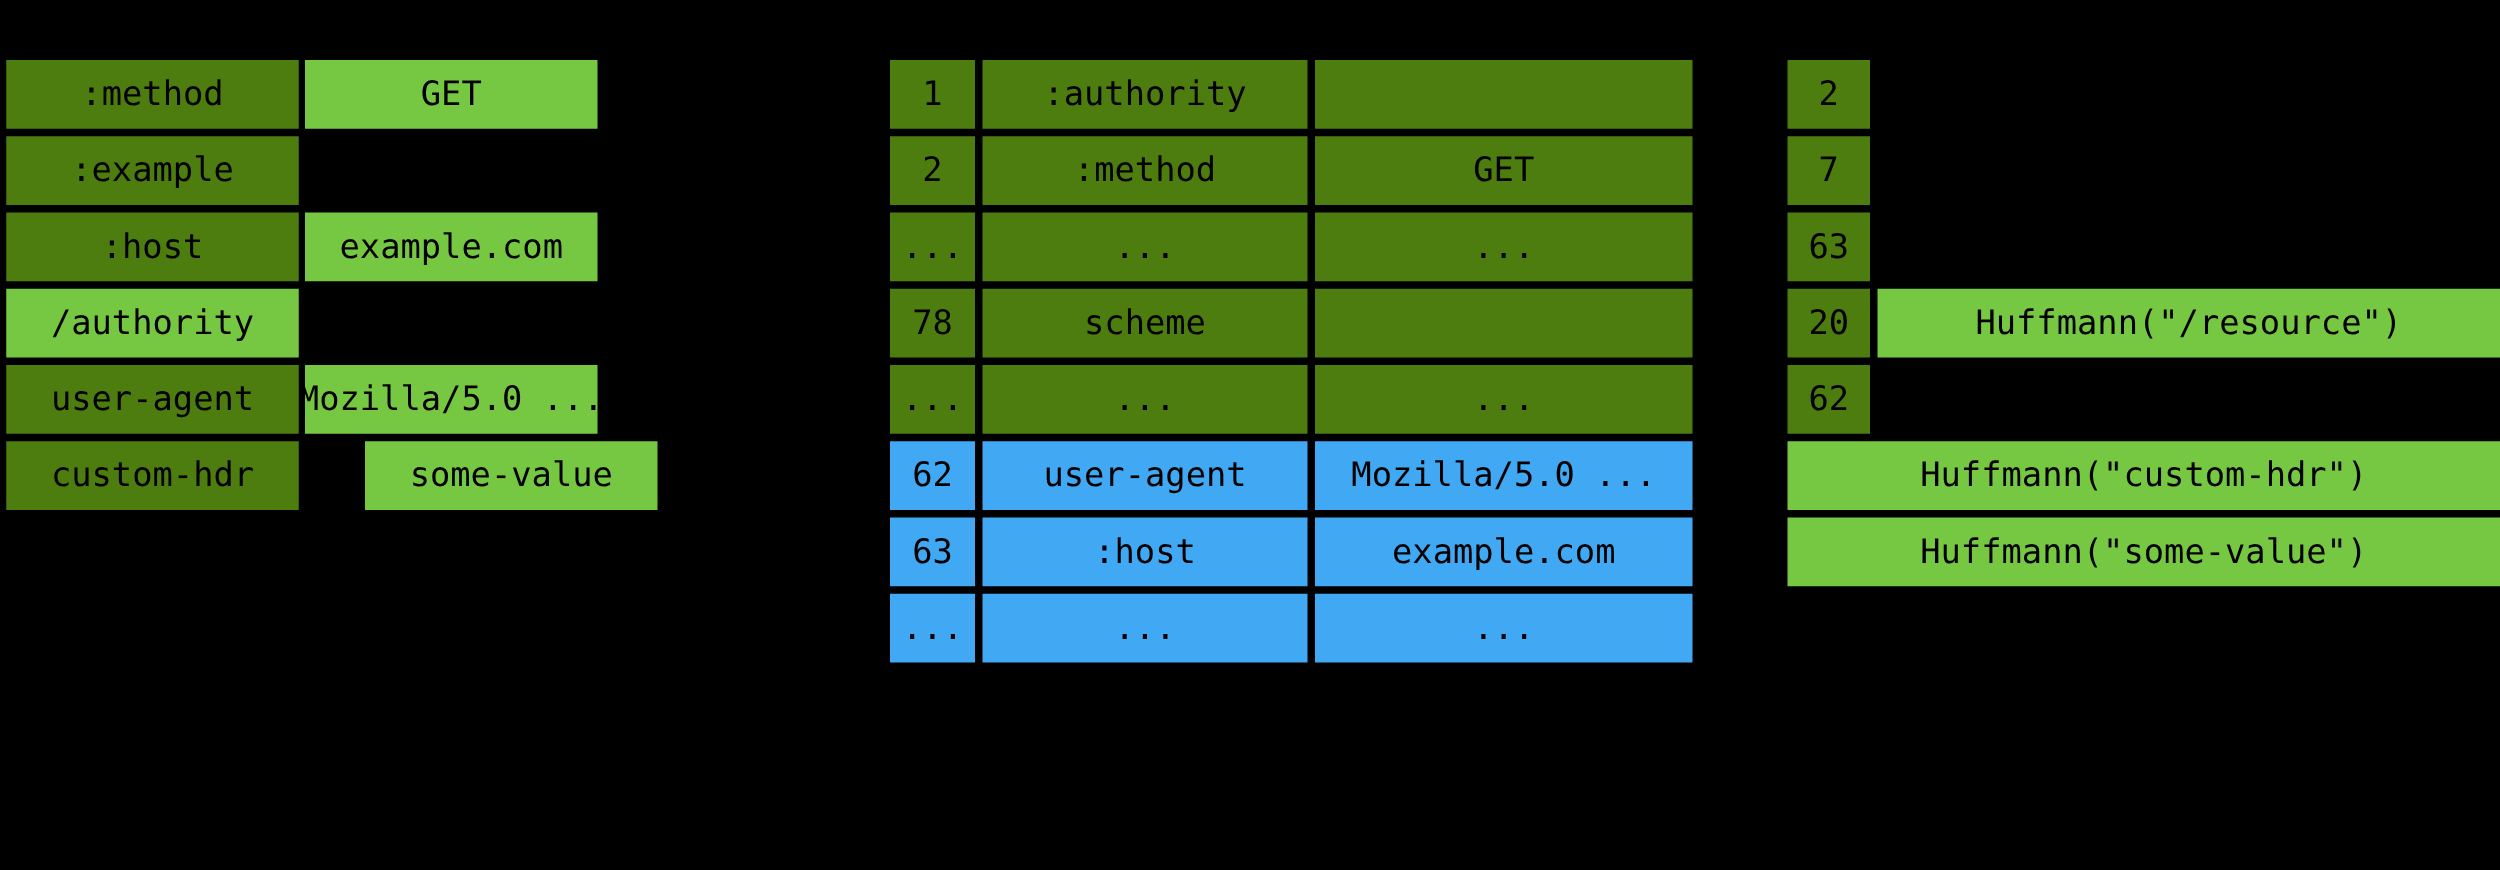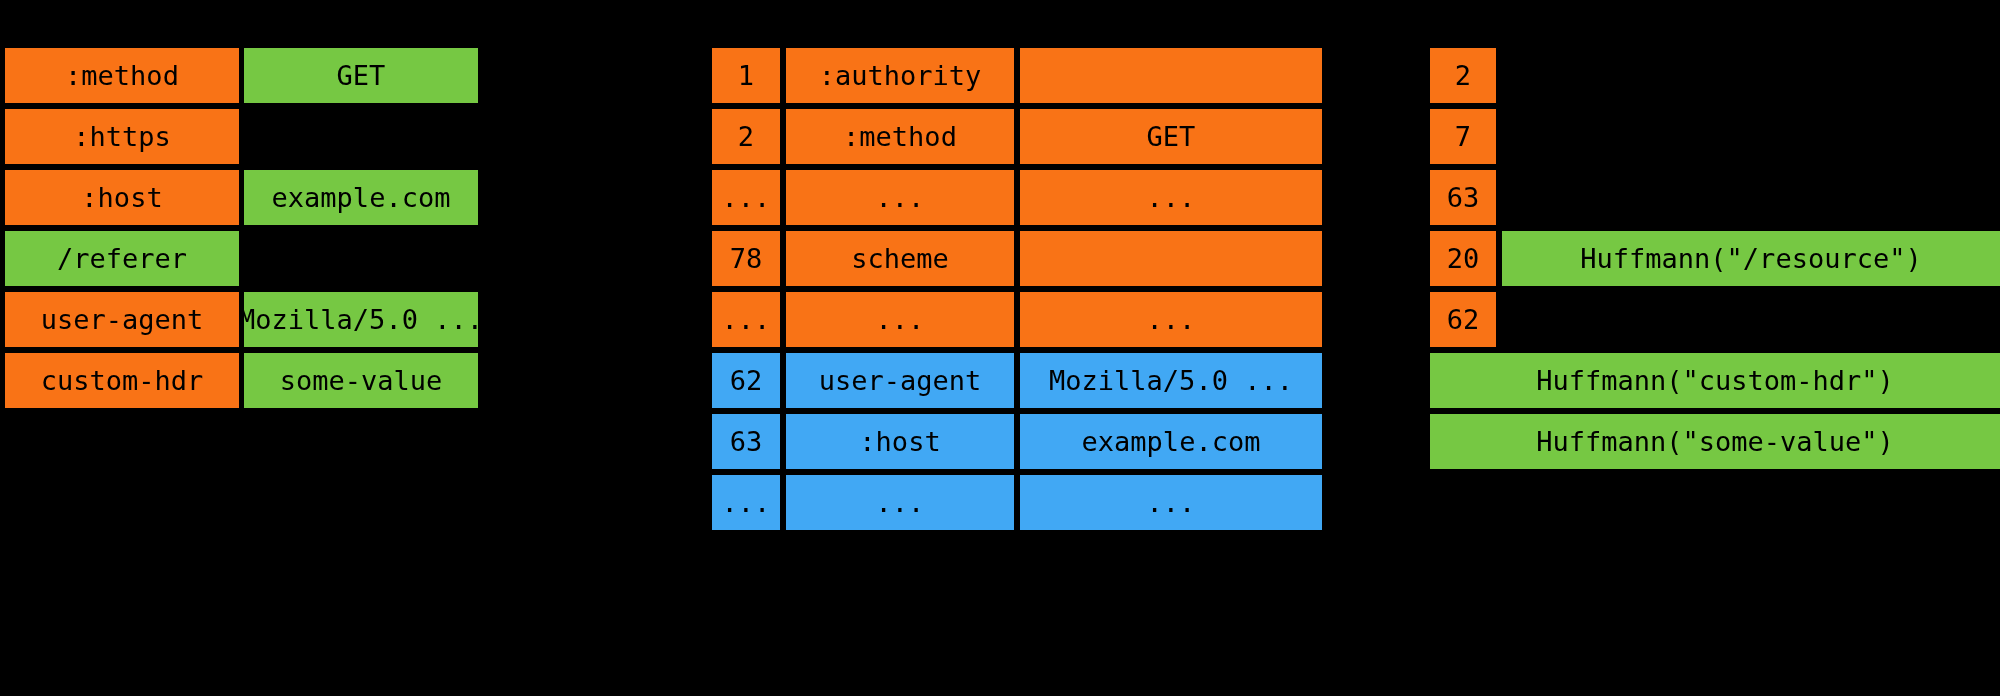--- a/index.html
+++ b/index.html
@@ -42,44 +42,44 @@
     align-items: center;
     justify-content: center;
     font-size: 27px;
     line-height: 1;
     color: #000000;
     letter-spacing: 0px;
     white-space: nowrap;
     overflow: hidden;
   }
 
-  .cell.gray  { background: #f97316; }
+  .cell.gray  { background: #4d7c0f; }
   .cell.green { background: #76c843; }
   .cell.blue  { background: #41a8f4; }
   .cell.empty { background: transparent; }
 
   
   #table-headers {
     left: 5px;
     top: 48px;
   }
   #table-headers .row { height: 55px; margin-bottom: 6px; }
-  #table-headers .row:last-child { margin-bottom: 0; }
+  #table-headers .row:last-child { margin-bottom: 0; gap: 48px; }
   #table-headers .c-name  { width: 234px; margin-right: 5px; }
   #table-headers .c-value { width: 234px; }
 
   
   #table-index {
     left: 712px;
     top: 48px;
   }
   #table-index .row { height: 55px; margin-bottom: 6px; }
   #table-index .row:last-child { margin-bottom: 0; }
   #table-index .c-idx   { width: 68px;  margin-right: 6px; }
-  #table-index .c-name  { width: 228px; margin-right: 6px; }
+  #table-index .c-name  { width: 260px; margin-right: 6px; }
   #table-index .c-value { width = 302px; width: 302px; }
 
   
   #table-encoded {
     left: 1430px;
     top: 48px;
   }
   #table-encoded .row { height: 55px; margin-bottom: 6px; }
   #table-encoded .row:last-child { margin-bottom: 0; }
   #table-encoded .c-idx  { width: 66px; margin-right: 6px; }
@@ -99,30 +99,30 @@
 <div class="stage">
 
   <div class="panel" id="table-headers">
 
     <div class="row">
       <div class="cell gray c-name">:method</div>
       <div class="cell green c-value">GET</div>
     </div>
 
     <div class="row">
-      <div class="cell gray c-name">:https</div>
+      <div class="cell gray c-name">:example</div>
     </div>
 
     <div class="row">
       <div class="cell gray c-name">:host</div>
       <div class="cell green c-value">example.com</div>
     </div>
 
     <div class="row">
-      <div class="cell green c-value">/referer</div>
+      <div class="cell green c-value">/authority</div>
     </div>
 
     <div class="row">
       <div class="cell gray c-name">user-agent</div>
       <div class="cell green c-value">Mozilla/5.0 ...</div>
     </div>
 
     <div class="row">
       <div class="cell gray c-name">custom-hdr</div>
       <div class="cell green c-value">some-value</div>

